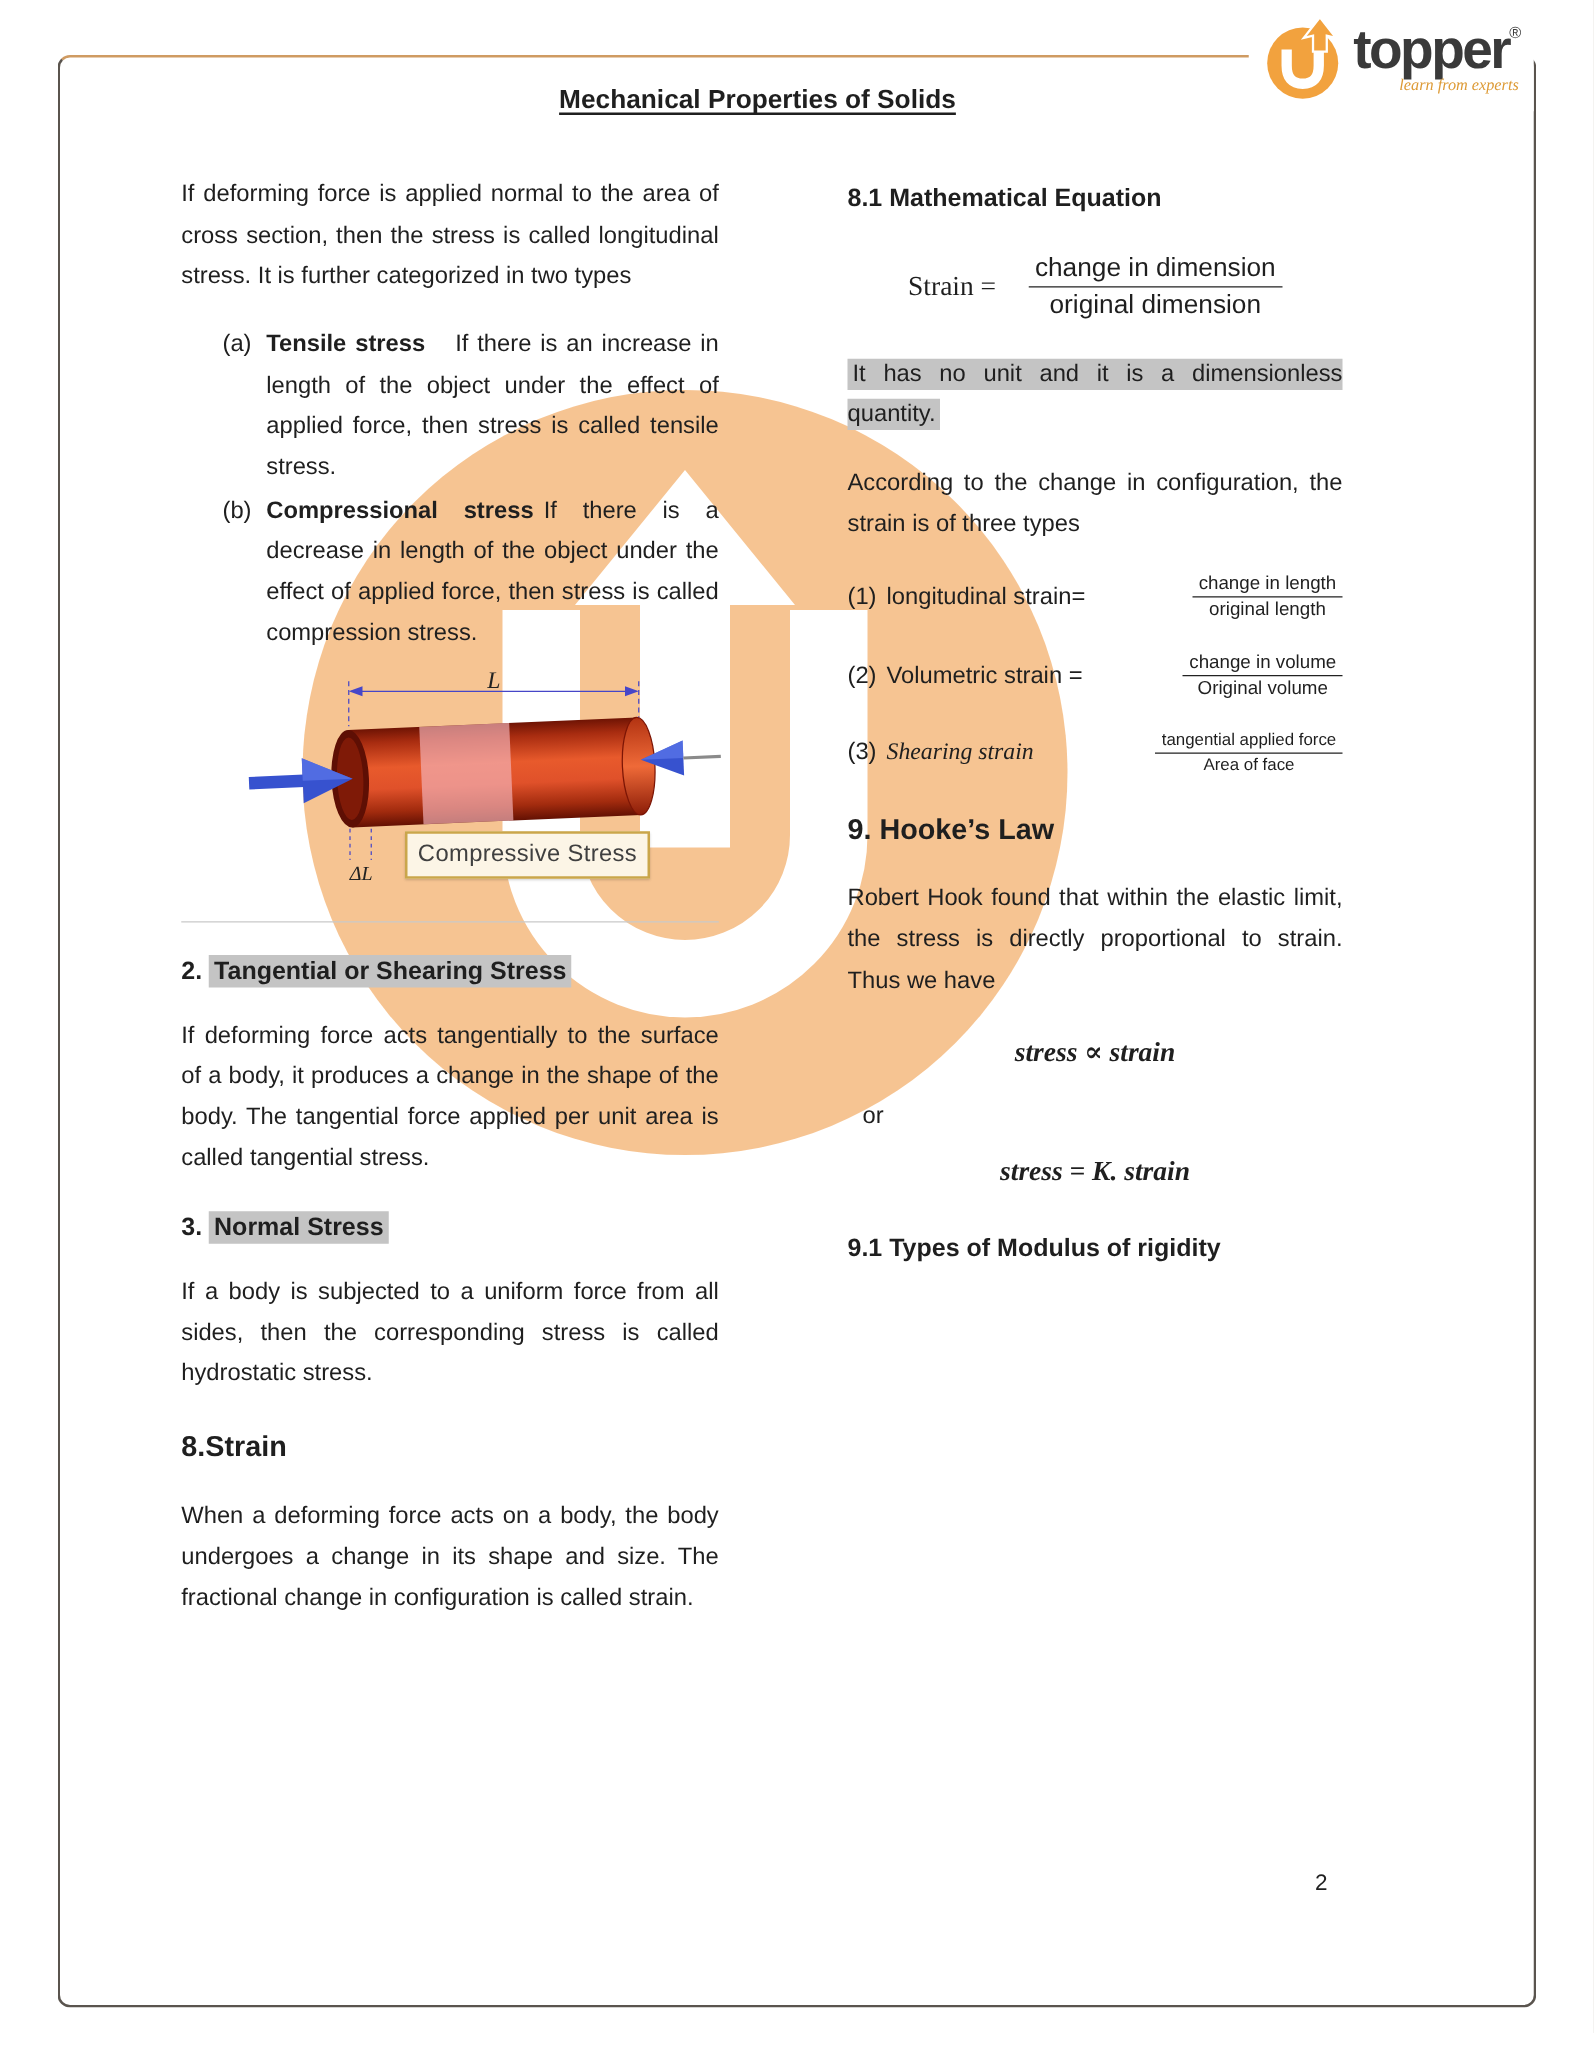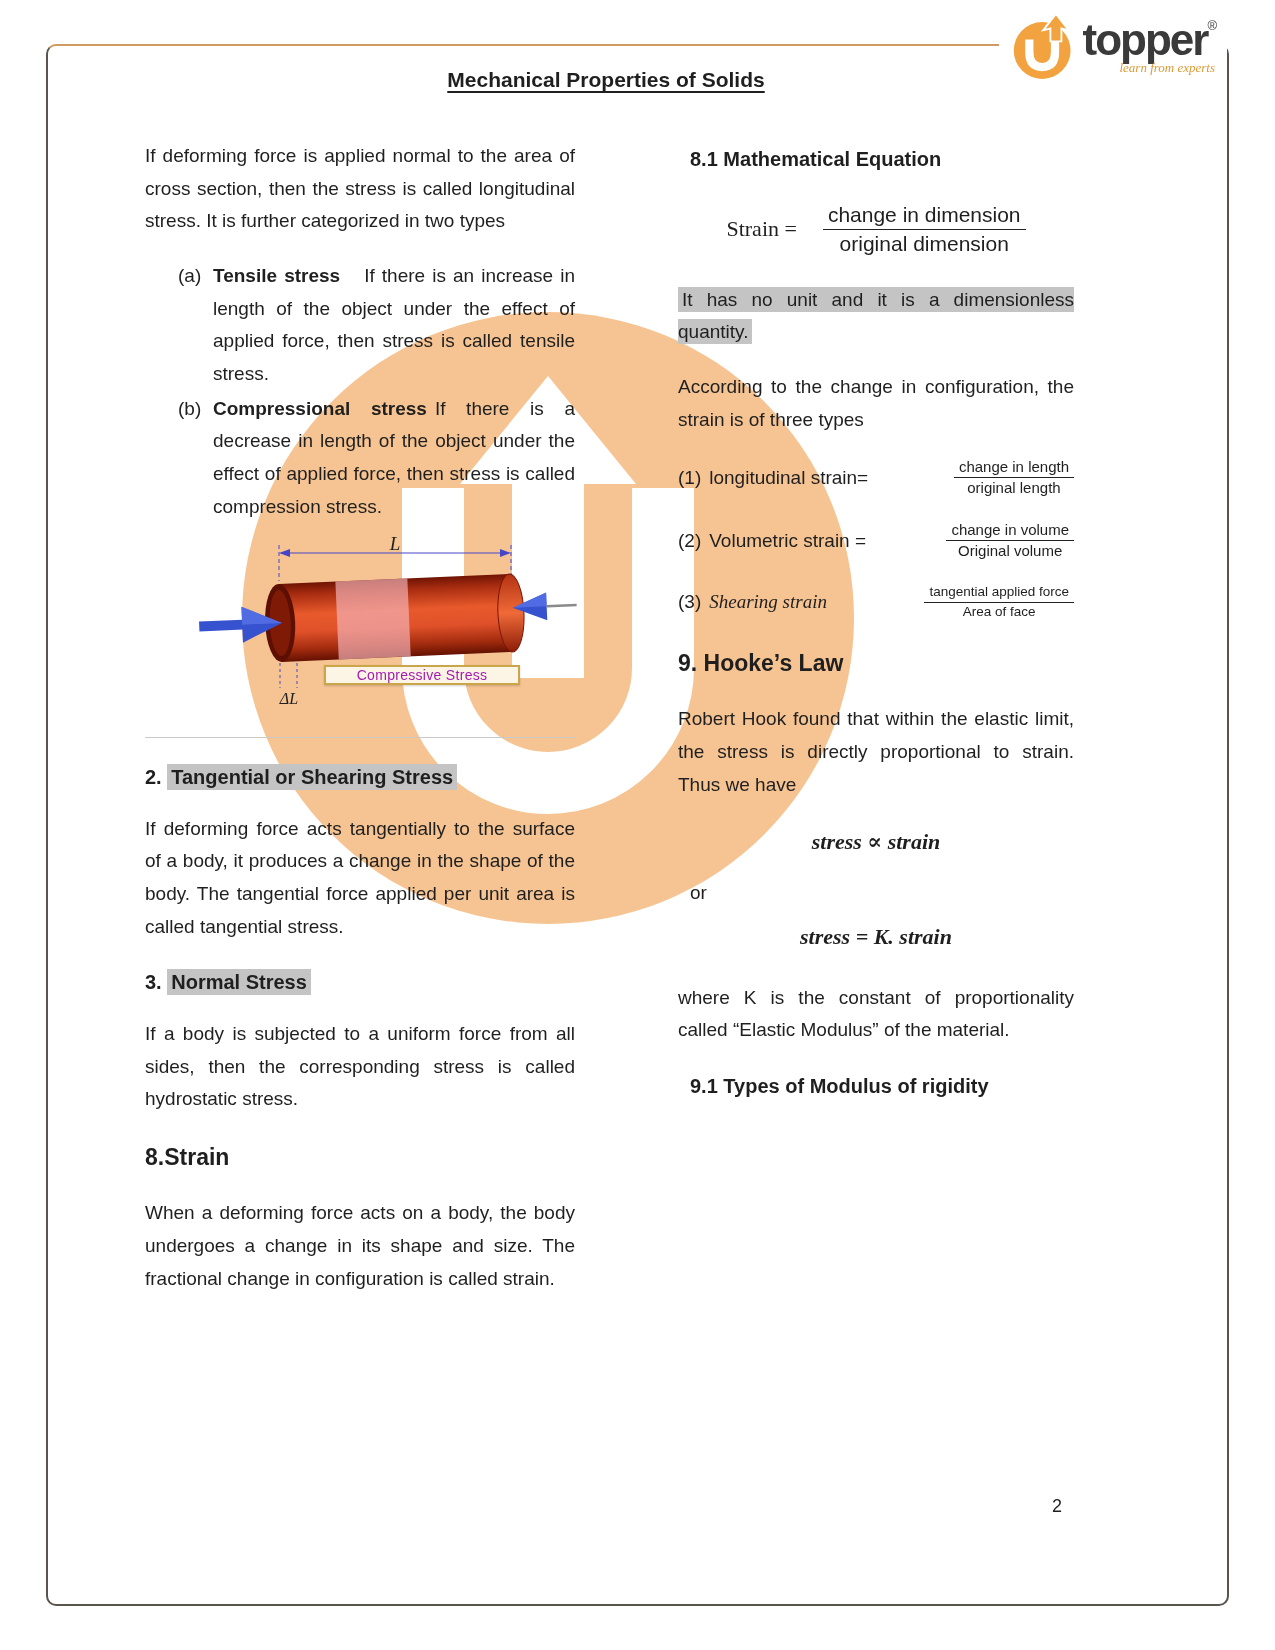--- a/index.html
+++ b/index.html
@@ -39,33 +39,33 @@
     text-underline-offset:4px;
   }
   
   .col { position:absolute; top:140px; z-index:2; font-size:19px; line-height:1.72; text-align:justify; }
   .col-left  { left:145px; width:430px; }
   .col-right { left:678px; width:396px; }
   p.para { margin-bottom:22px; }
   .hl { background:#c4c4c4; padding:2px 4px; }
   .sec-head { font-weight:bold; font-size:20px; margin:2px 0 18px; text-align:left; }
   .big-head { font-weight:bold; font-size:23px; margin:6px 0 20px; text-align:left; }
-  .sub-head { font-weight:bold; font-size:20px; margin:2px 12px 26px; text-align:left; }
+  .sub-head { font-weight:bold; font-size:20px; margin:2px 0 26px; text-align:left; }
   
   .list-item { position:relative; padding-left:68px; margin-bottom:2px; }
   .list-item .marker { position:absolute; left:33px; top:0; }
   .spacer-a { display:inline-block; width:24px; }
   .spacer-b { display:inline-block; width:8px; }
   
   .figure { position:relative; width:440px; height:184px; margin:14px 0 6px -6px; }
   .fig-caption {
-    position:absolute; left:185px; top:128px; width:196px; height:20px;
+    position:absolute; left:185px; top:128px; width:196px; height:38px;
     background:#fcf5e6; border:2px solid #caa64b; box-shadow:0 1px 2px rgba(0,0,0,.18);
     display:flex; align-items:center; justify-content:center;
-    font-size:14px; color:#a21caf; letter-spacing:.3px;
+    font-size:19px; color:#404040; letter-spacing:.3px;
   }
   .rule { border:0; border-top:1.5px solid #c9c9c9; margin:16px 0 22px; }
   
   .serif { font-family:"Liberation Serif","DejaVu Serif",serif; }
   .frac { display:inline-block; vertical-align:middle; text-align:center;
           font-family:Liberation Sans, sans-serif; line-height:1.2; }
   .frac .num { display:block; border-bottom:1.5px solid #222; padding:0 5px 1px; }
   .frac .den { display:block; padding-top:1px; }
   .eq-main { display:flex; justify-content:center; align-items:center; gap:26px;
              margin:16px 0 28px; font-size:22px; }
@@ -242,21 +242,20 @@
     <div class="big-head">9. Hooke’s Law</div>
 
     <p class="para">Robert Hook found that within the elastic limit, the stress is directly proportional to strain. Thus we have</p>
 
     <div class="eq-center">stress ∝ strain</div>
 
     <div class="or-line">or</div>
 
     <div class="eq-center" style="margin-bottom:26px;">stress = K. strain</div>
 
-    <p class="para">where K is the constant of proportionality called “Elastic Modulus” of the material.</p>
 
 
     <div class="sub-head" style="margin-top:6px;">9.1 Types of Modulus of rigidity</div>
 
 
   </div>
 
   <div class="page-num">2</div>
 
 </div>

